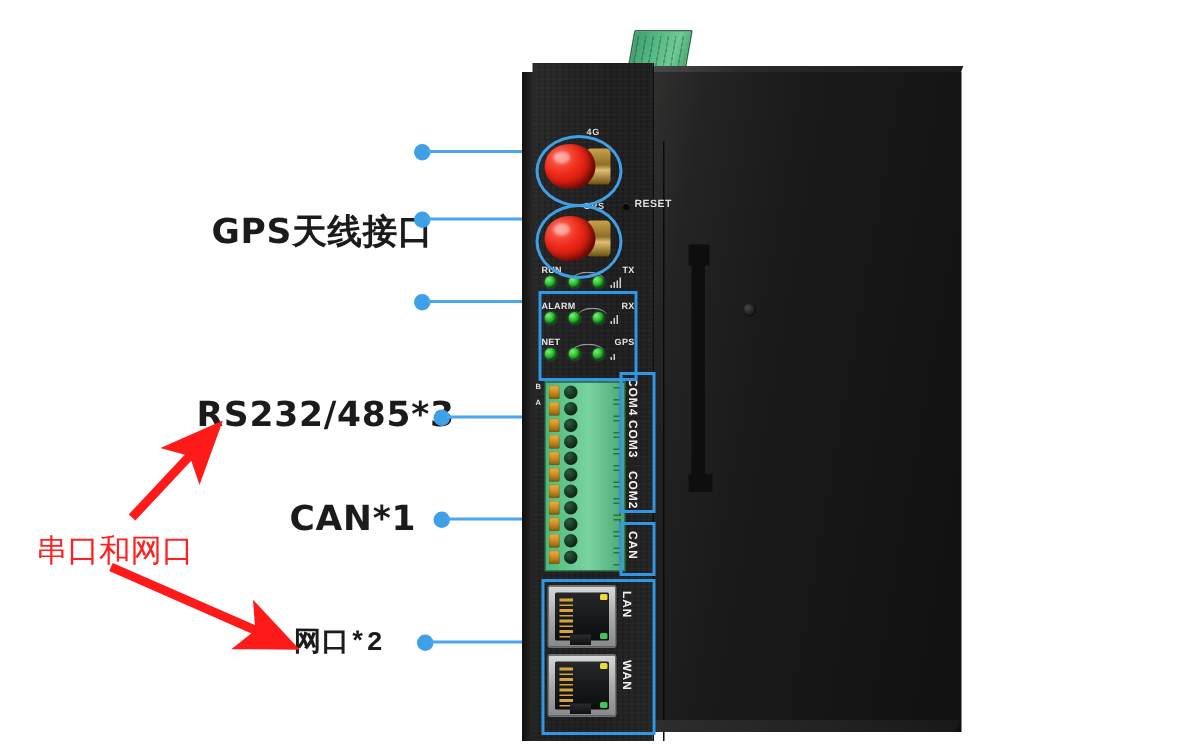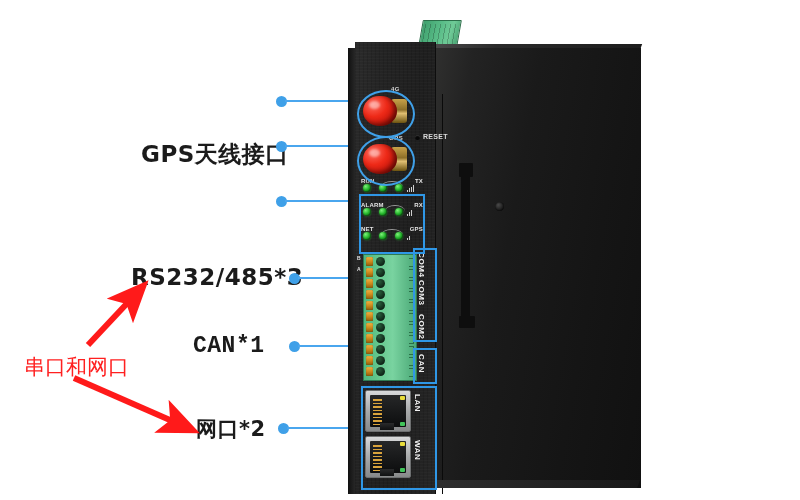--- a/index.html
+++ b/index.html
@@ -216,25 +216,25 @@
   <div class="anno-dot" style="left:276px;top:141px;"></div>
   <div class="anno-line" style="left:285px;top:145px;width:92px;"></div>
 
   <div class="anno-dot" style="left:276px;top:196px;"></div>
   <div class="anno-line" style="left:285px;top:200px;width:90px;"></div>
 
   <div class="anno-label" style="left:131px;top:264px;font-size:23px;">RS232/485*3</div>
   <div class="anno-dot" style="left:289px;top:273px;"></div>
   <div class="anno-line" style="left:298px;top:277px;width:88px;"></div>
 
-  <div class="anno-label" style="left:193px;top:333px;font-size:23px;font-family:Liberation Mono, monospace;">CAN*1</div>
+  <div class="anno-label" style="left:193px;top:333px;font-size:23px;">CAN*1</div>
   <div class="anno-dot" style="left:289px;top:341px;"></div>
   <div class="anno-line" style="left:298px;top:345px;width:88px;"></div>
 
-  <div class="anno-label" style="left:196px;top:415px;font-size:21px;">网口*2</div>
+  <div class="anno-label" style="left:196px;top:415px;font-size:18px;font-family:Liberation Mono, monospace;">网口*2</div>
   <div class="anno-dot" style="left:278px;top:423px;"></div>
   <div class="anno-line" style="left:287px;top:427px;width:84px;"></div>
 
   <div class="red-text" style="left:24px;top:353px;">串口和网口</div>
 
   <svg class="red-arrow" style="left:0;top:0;width:800px;height:500px;">
     <defs>
       <marker id="rah" markerWidth="7" markerHeight="7" refX="3.2" refY="3" orient="auto">
         <path d="M0,0 L7,3 L0,6 L1.6,3 Z" fill="#ff1a1a"></path>
       </marker>

